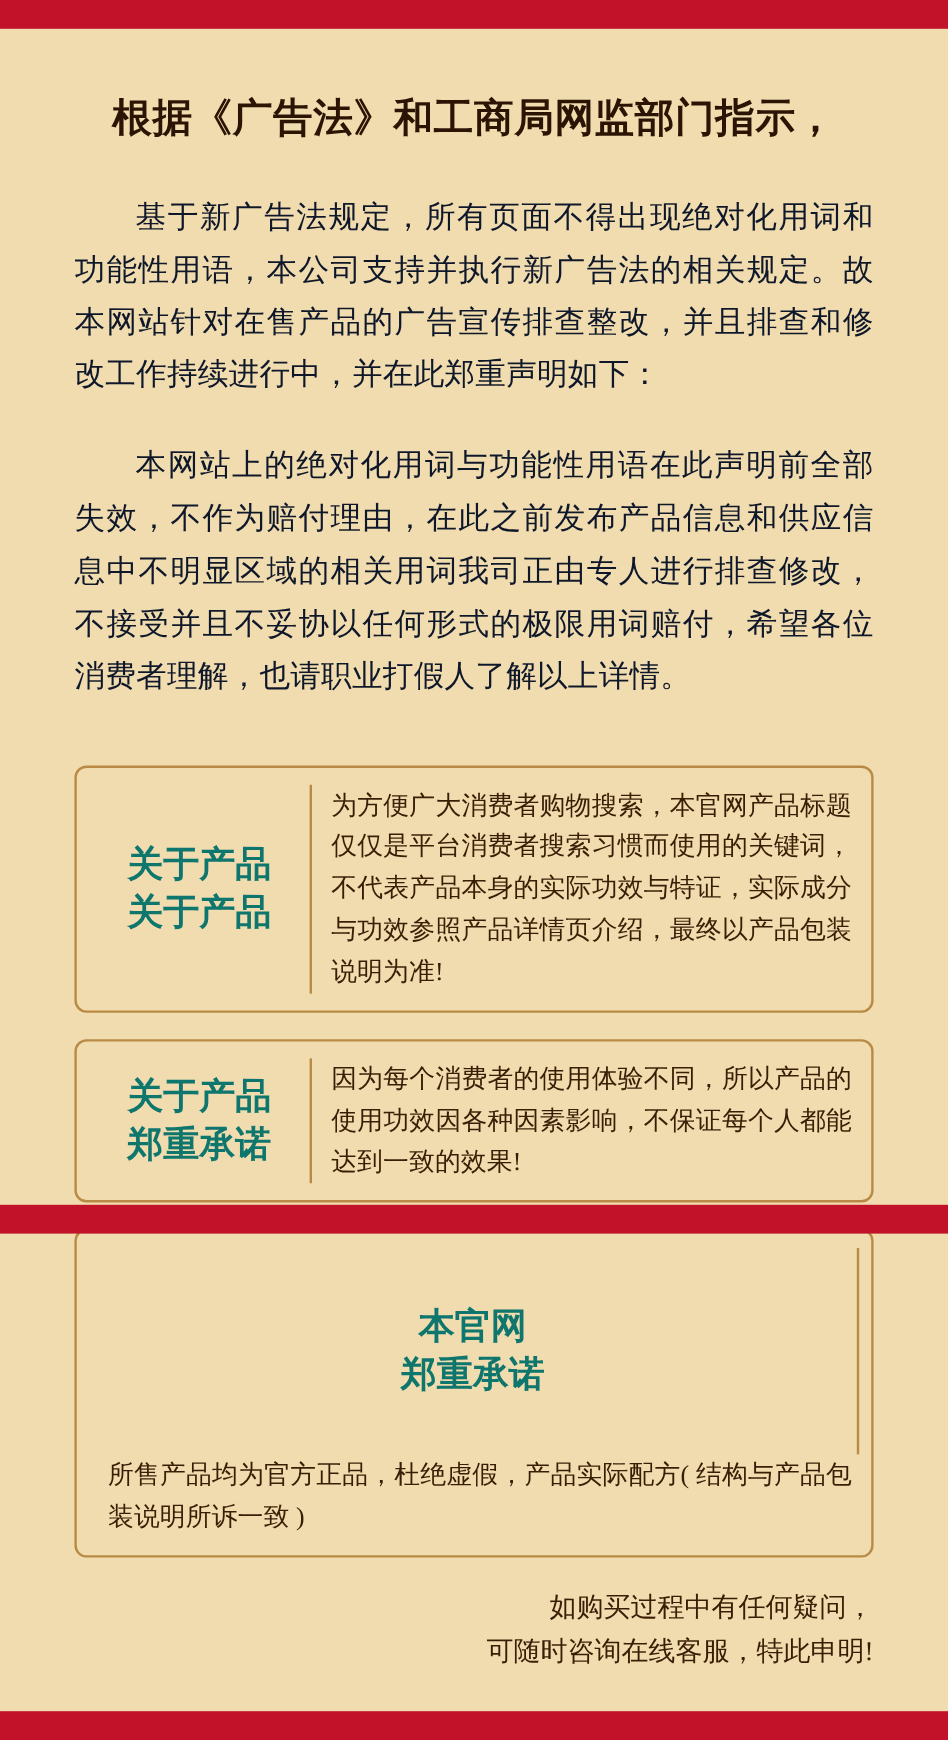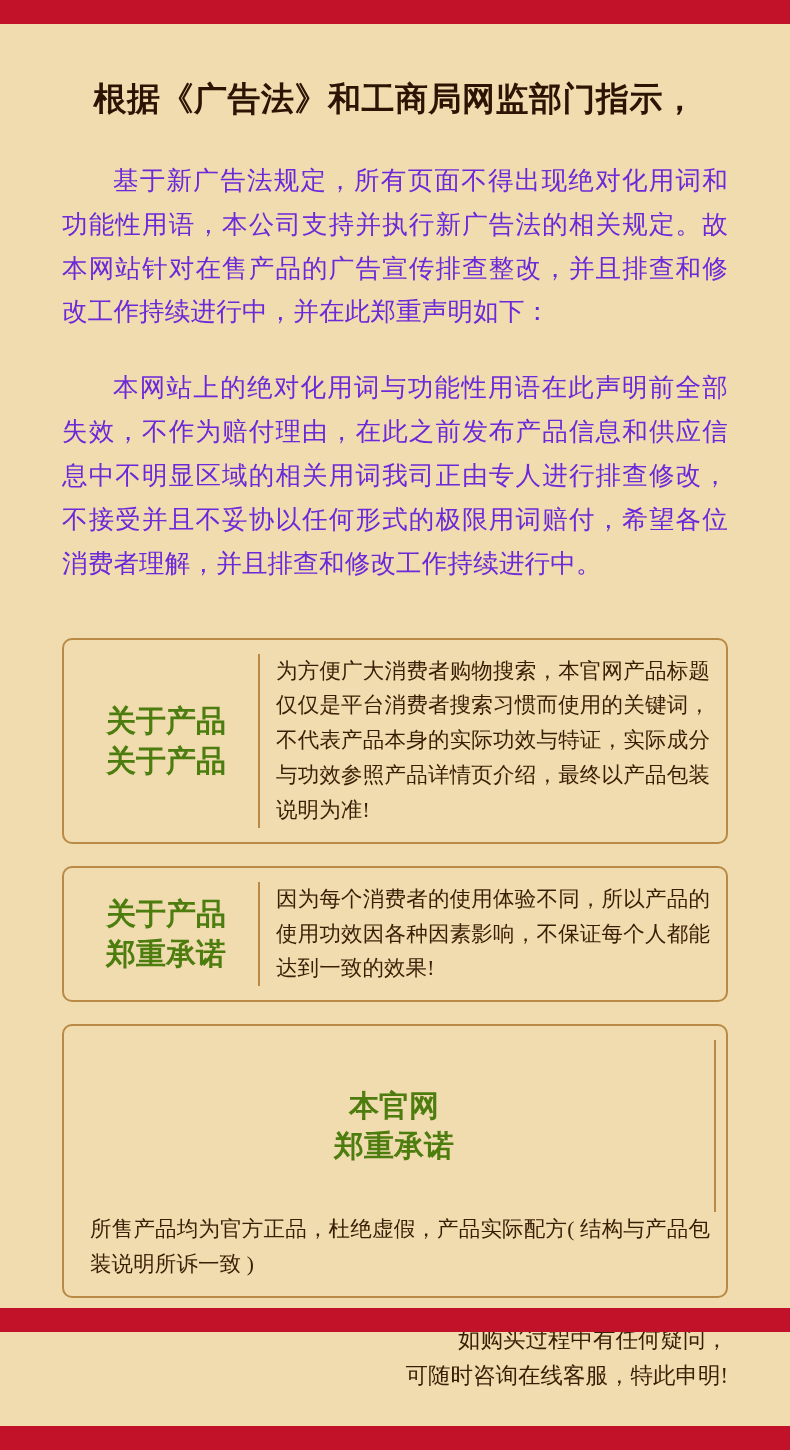--- a/index.html
+++ b/index.html
@@ -9,21 +9,21 @@
   body {
     width: 790px;
     height: 1450px;
     background: #c1122a;
     font-family: "Liberation Serif", "DejaVu Serif", serif;
     overflow: hidden;
   }
   .page {
     position: relative;
     width: 790px;
-    height: 1332px;
+    height: 1028px;
     background: #c1122a;
     box-sizing: border-box;
   }
   .band-top {
     position: absolute;
     top: 0; left: 0;
     width: 790px;
     height: 24px;
     background: #c1122a;
   }
@@ -51,21 +51,21 @@
     font-weight: bold;
     font-size: 33px;
     line-height: 1.42;
     letter-spacing: 0.5px;
   }
   .headline .line2 {
     display: block;
   }
   .para {
     margin: 0;
-    color: #6d28d9;
+    color: #0f172a;
     font-size: 25.5px;
     line-height: 1.72;
     text-indent: 2em;
     text-align: justify;
     letter-spacing: 0.2px;
   }
   .para-1 { margin-top: 36px; }
   .para-2 { margin-top: 32px; }
 
   .cards {
@@ -80,21 +80,21 @@
     margin-bottom: 22px;
     padding: 14px 10px;
     min-height: 132px;
   }
   .card-title {
     flex: 0 0 172px;
     display: flex;
     flex-direction: column;
     justify-content: center;
     align-items: center;
-    color: #4d7c0f;
+    color: #0f766e;
     font-weight: bold;
     font-size: 30px;
     line-height: 1.33;
     border-right: 2px solid #b98a45;
     padding: 0 6px;
     text-align: center;
   }
   .card-body {
     flex: 1 1 auto;
     display: flex;
@@ -125,21 +125,21 @@
 
   <div class="band-top"></div>
 
   <div class="sheet">
 
     <h1 class="headline">
       <span class="line1">根据《广告法》和工商局网监部门指示，</span>
     </h1>
 
     <p class="para para-1">基于新广告法规定，所有页面不得出现绝对化用词和功能性用语，本公司支持并执行新广告法的相关规定。故本网站针对在售产品的广告宣传排查整改，并且排查和修改工作持续进行中，并在此郑重声明如下：</p>
-    <p class="para para-2">本网站上的绝对化用词与功能性用语在此声明前全部失效，不作为赔付理由，在此之前发布产品信息和供应信息中不明显区域的相关用词我司正由专人进行排查修改，不接受并且不妥协以任何形式的极限用词赔付，希望各位消费者理解，并且排查和修改工作持续进行中。</p>
+    <p class="para para-2">本网站上的绝对化用词与功能性用语在此声明前全部失效，不作为赔付理由，在此之前发布产品信息和供应信息中不明显区域的相关用词我司正由专人进行排查修改，不接受并且不妥协以任何形式的极限用词赔付，希望各位消费者理解，也请职业打假人了解以上详情。</p>
 
     <div class="cards">
 
       <div class="card card-1">
         <div class="card-title">
           <span>关于产品</span>
           <span>关于产品</span>
         </div>
         <div class="card-body">为方便广大消费者购物搜索，本官网产品标题仅仅是平台消费者搜索习惯而使用的关键词，不代表产品本身的实际功效与特证，实际成分与功效参照产品详情页介绍，最终以产品包装说明为准!</div>
       </div>

